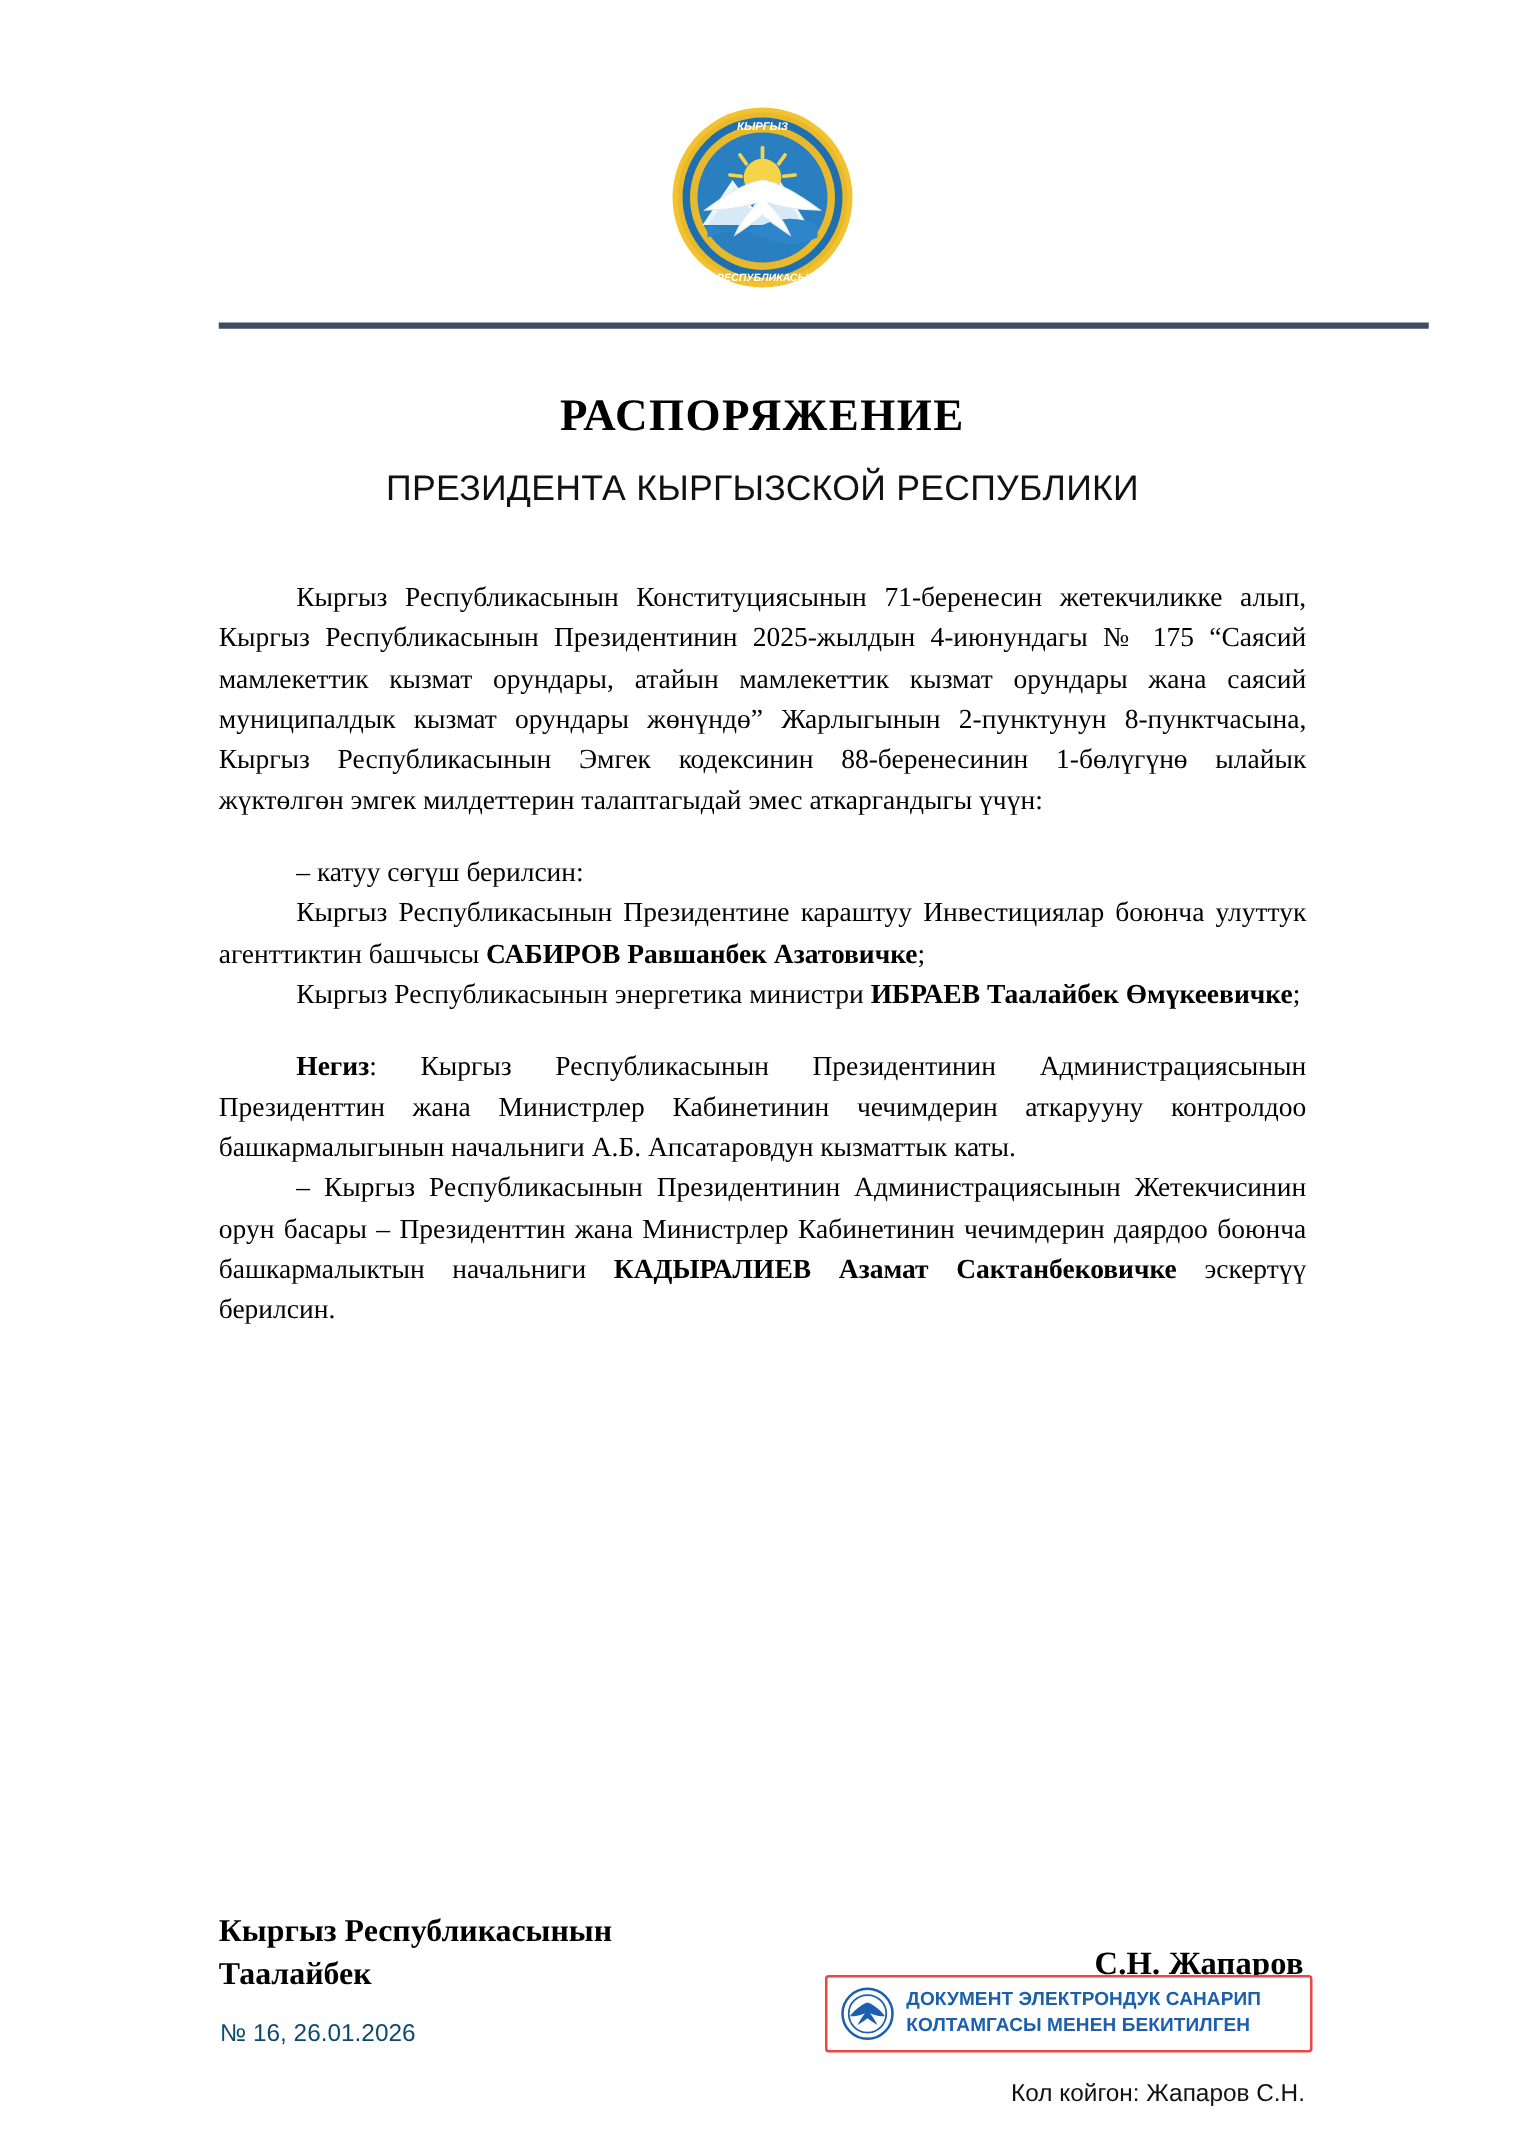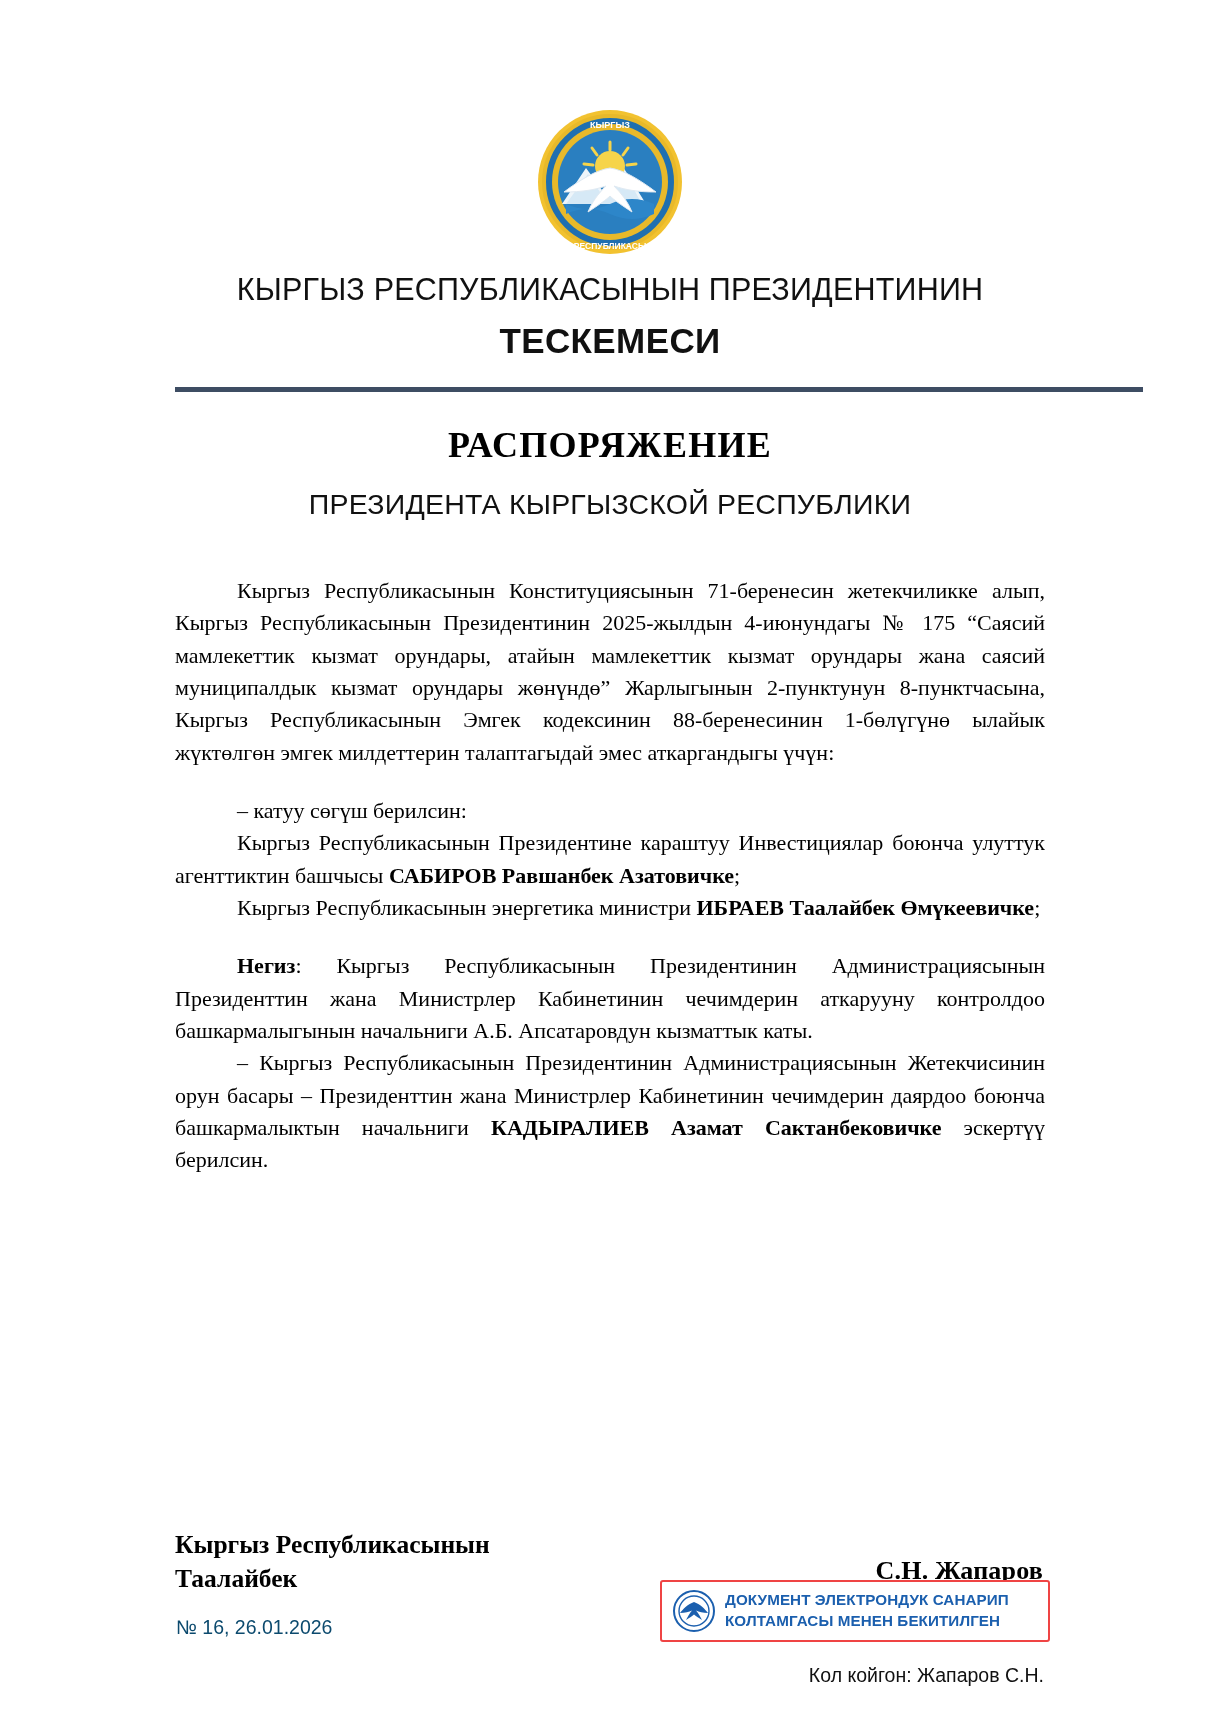--- a/index.html
+++ b/index.html
@@ -19,23 +19,24 @@
   .page {
     position: relative;
     width: 1220px;
     height: 1724px;
     box-sizing: border-box;
     padding: 0 175px;
   }
 
   
   .emblem-wrap {
-    padding-top: 108px;
+    padding-top: 84px;
     display: flex;
     justify-content: center;
+    font-style: italic;
   }
   .emblem {
     width: 148px;
     height: 148px;
     position: relative;
   }
   .emblem svg { display: block; }
 
   
   .header-block {
@@ -58,21 +59,21 @@
   }
 
   .divider {
     margin: 26px auto 0 auto;
     width: 968px;
     height: 5px;
     background: #3e4d63;
   }
 
   .header-line3 {
-    margin-top: 32px;
+    margin-top: 48px;
     text-align: center;
     font-family: "Liberation Serif", serif;
     font-weight: bold;
     font-size: 36px;
     letter-spacing: 1.2px;
   }
   .header-line4 {
     margin-top: 22px;
     text-align: center;
     font-family: "Liberation Sans", sans-serif;
@@ -194,24 +195,20 @@
         <path d="M30 96 q22 10 44 0 q22 -10 44 0 l0 10 q-22 10 -44 0 q-22 -10 -44 0 Z" fill="#2d86c9"></path>
 
         <path d="M74 60 C60 62 44 72 28 84 C46 84 58 82 70 78 C62 86 56 94 52 104 C64 96 70 92 74 88 C78 92 84 96 96 104 C92 94 86 86 78 78 C90 82 102 84 120 84 C104 72 88 62 74 60 Z" fill="#ffffff" stroke="#dfe9f2" stroke-width="1"></path>
         <circle cx="74" cy="74" r="66" fill="none" stroke="#e8b92a" stroke-width="4"></circle>
         <text x="74" y="20" font-size="9" font-family="Liberation Sans, sans-serif" fill="#ffffff" text-anchor="middle" font-weight="bold">КЫРГЫЗ</text>
         <text x="74" y="141" font-size="8.5" font-family="Liberation Sans, sans-serif" fill="#ffffff" text-anchor="middle" font-weight="bold">РЕСПУБЛИКАСЫ</text>
       </svg>
     </div>
   </div>
 
-  <div class="header-block">
-    <div class="header-line1">КЫРГЫЗ РЕСПУБЛИКАСЫНЫН ПРЕЗИДЕНТИНИН</div>
-    <div class="header-line2">ТЕСКЕМЕСИ</div>
-  </div>
 
   <div class="divider"></div>
 
   <div class="header-line3">РАСПОРЯЖЕНИЕ</div>
   <div class="header-line4">ПРЕЗИДЕНТА КЫРГЫЗСКОЙ РЕСПУБЛИКИ</div>
 
   <div class="body-block">
 
     <p class="para indent">Кыргыз Республикасынын Конституциясынын 71-беренесин жетекчиликке алып, Кыргыз Республикасынын Президентинин 2025-жылдын 4-июнундагы № 175 “Саясий мамлекеттик кызмат орундары, атайын мамлекеттик кызмат орундары жана саясий муниципалдык кызмат орундары жөнүндө” Жарлыгынын 2-пунктунун 8-пунктчасына, Кыргыз Республикасынын Эмгек кодексинин 88-беренесинин 1-бөлүгүнө ылайык жүктөлгөн эмгек милдеттерин талаптагыдай эмес аткаргандыгы үчүн:</p>
 

